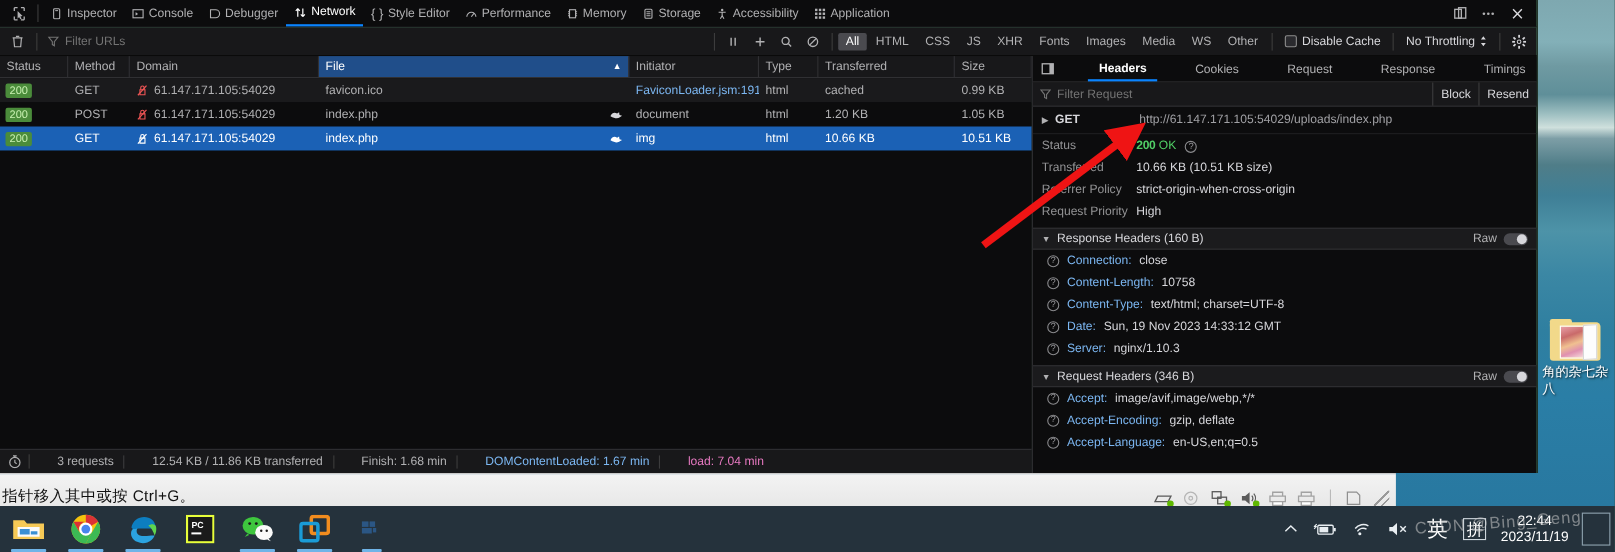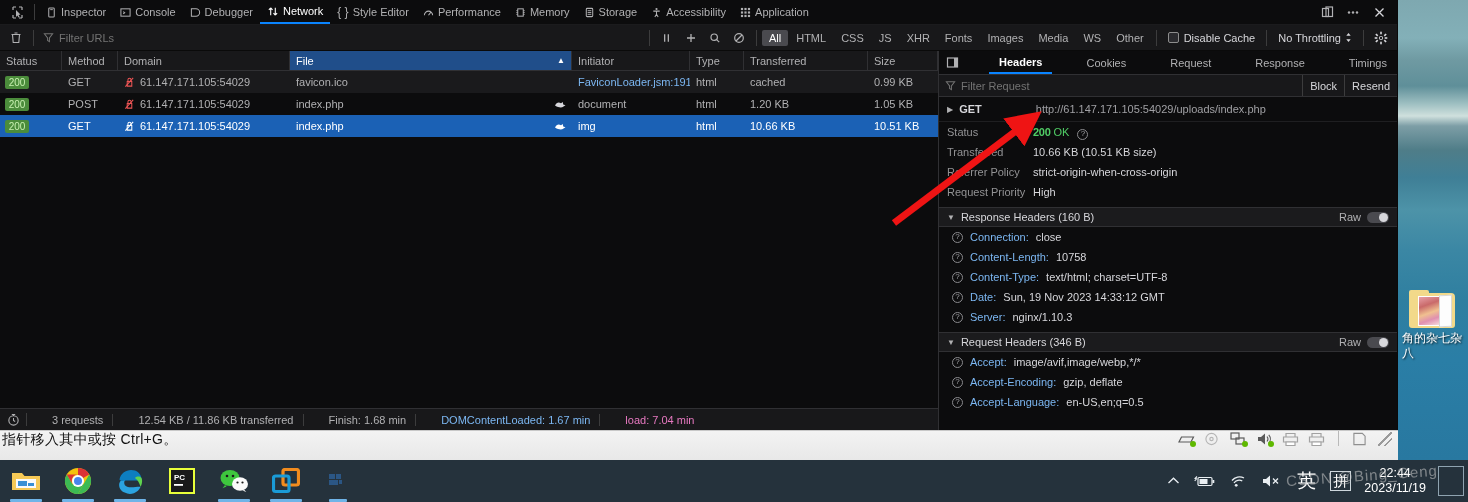--- a/index.html
+++ b/index.html
@@ -189,24 +189,24 @@
   .toggle i { position:absolute; right:1px; top:1px; width:9px; height:9px; border-radius:50%; background:#d7d7db;}
   .hdr-row { display:flex; align-items:center; gap:7px; padding:2px 8px; line-height:16px;}
   .hdr-name { color:#7cb7f2; }
   .hdr-val { color:#d7d7db; }
 
   
   .arrow-svg { position:absolute; left:880px; top:108px; width:170px; height:125px; z-index:40; pointer-events:none;}
 
   
   .vm-strip {
-    position:absolute; left:0; top:430px; width:1398px; height:30px; z-index:6;
+    position:absolute; left:0; top:430px; width:1269px; height:30px; z-index:6;
     background: linear-gradient(180deg,#f3f3f3 0%,#e8e8e8 100%);
     border-top:1px solid #c8c8c8;
-    display:flex; align-items:flex-start;
+    display:flex; align-items:flex-end;
   }
   .vm-text { color:#111; font-size:14px; padding-left:2px; white-space:nowrap; letter-spacing:.3px;}
   .vm-spacer{flex:1;}
   .vm-icons { display:flex; align-items:center; gap:9px; padding-right:6px;}
   .vm-ico { position:relative; width:17px; height:14px; color:#5a5a5a;}
   .vm-dot { position:absolute; right:-1px; bottom:-1px; width:6px; height:6px; border-radius:50%; background:#5fb800;}
   .vm-sep { width:1px; height:15px; background:#b9b9b9; margin:0 4px;}
   .vm-grip { width:14px; height:14px; background:
       linear-gradient(135deg, transparent 46%, #9a9a9a 46%, #9a9a9a 54%, transparent 54%),
       linear-gradient(135deg, transparent 70%, #9a9a9a 70%, #9a9a9a 78%, transparent 78%);

